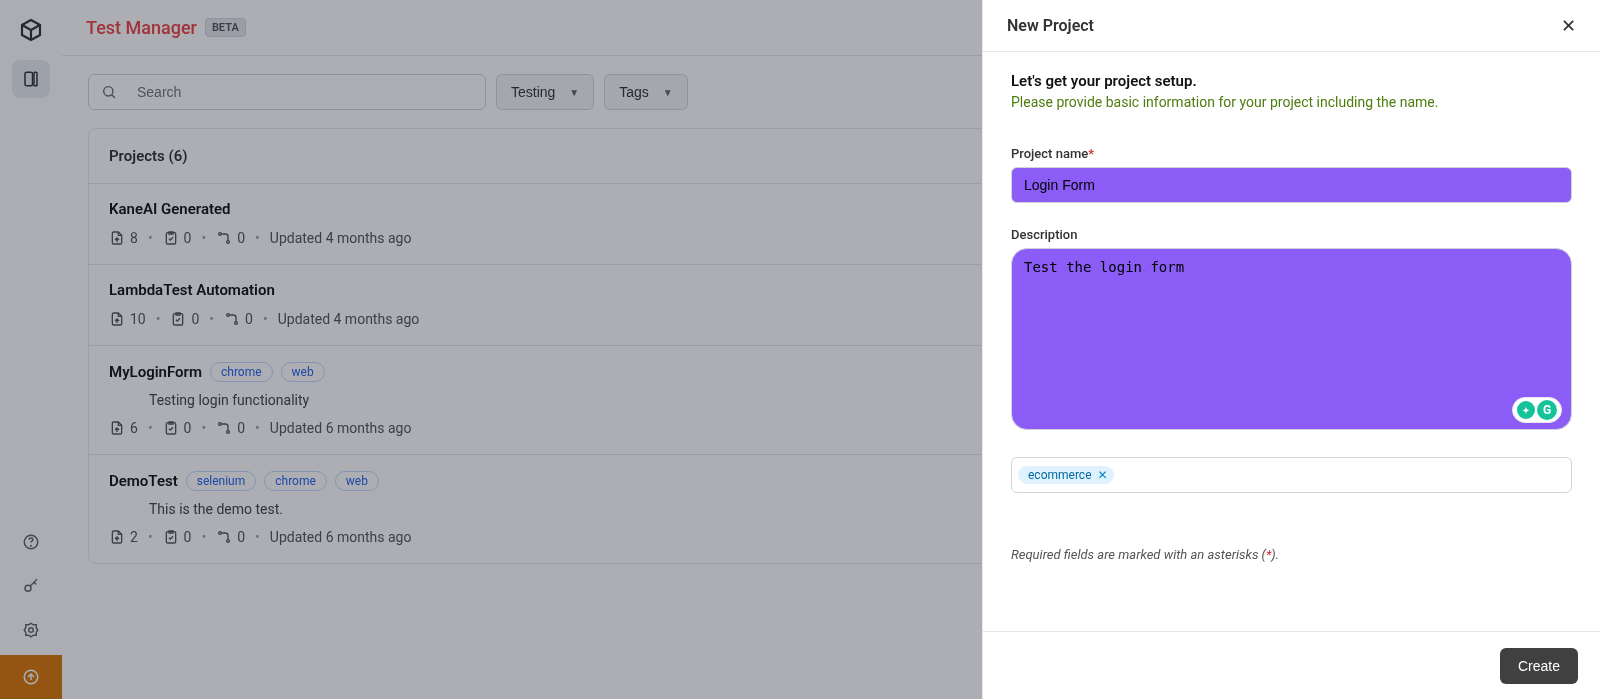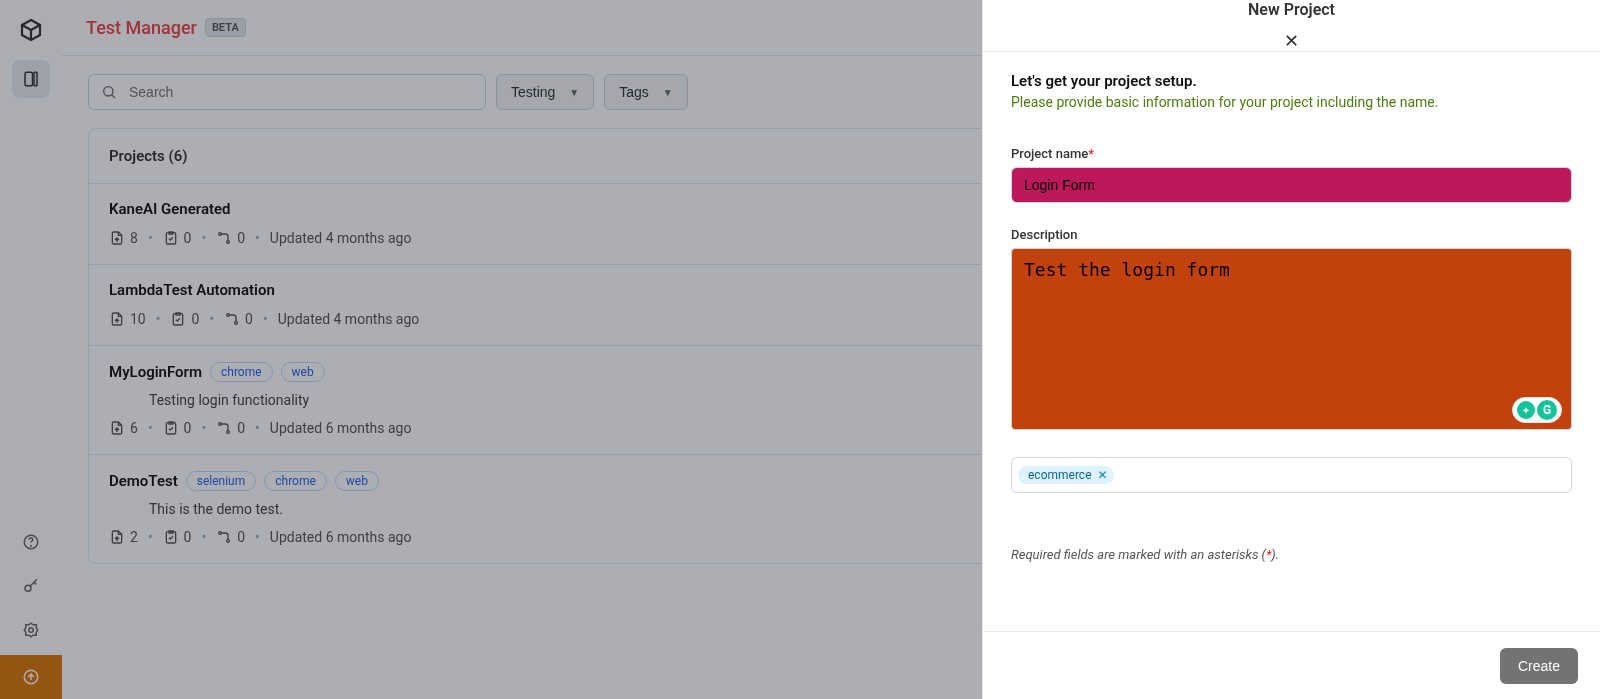--- a/index.html
+++ b/index.html
@@ -14,21 +14,21 @@
   .rail-bottom .rail-item { margin-bottom: 6px; }
   .rail-upgrade { width: 62px; height: 44px; background: #d97706; display: flex; align-items: center; justify-content: center; color: #fff; }
   
   
   .header { position: absolute; left: 62px; top: 0; right: 0; height: 56px; display: flex; align-items: center; padding: 0 24px; border-bottom: 1px solid #e5e7eb; }
   .header-title { font-size: 18px; font-weight: 500; color: #ef4444; }
   .beta-badge { font-size: 11px; font-weight: 600; color: #555; background: #e5e7eb; border: 1px solid #d1d5db; border-radius: 4px; padding: 2px 6px; margin-left: 8px; }
   
   
   .toolbar { position: absolute; left: 62px; top: 56px; right: 0; height: 72px; display: flex; align-items: center; gap: 10px; padding: 0 26px; }
-  .search-box { width: 398px; height: 36px; border: 1px solid #d1d5db; border-radius: 6px; display: flex; align-items: center; padding: 0 12px; gap: 12px; background: #fff; }
+  .search-box { width: 398px; height: 36px; border: 1px solid #d1d5db; border-radius: 6px; display: flex; align-items: center; padding: 0 12px; gap: 20px; background: #fff; }
   .search-box input { border: none; outline: none; font-size: 14px; flex: 1; background: transparent; }
   .filter-btn { height: 36px; border: 1px solid #d1d5db; background: #f4f4f5; border-radius: 6px; padding: 0 14px; display: flex; align-items: center; gap: 14px; cursor: pointer; font-size: 14px; color: #333; }
   .chev { font-size: 10px; color: #666; }
   
   
   .content { position: absolute; left: 88px; top: 128px; width: 1466px; }
   .list { border: 1px solid #e5e7eb; border-radius: 8px; overflow: hidden; }
   .list-header { padding: 18px 20px; font-size: 15px; font-weight: 600; color: #333; border-bottom: 1px solid #e5e7eb; }
   .proj { padding: 16px 20px 18px; border-bottom: 1px solid #e5e7eb; }
   .proj:last-child { border-bottom: none; }
@@ -38,41 +38,41 @@
   .proj-desc { font-size: 14px; color: #444; margin-top: 10px; margin-left: 40px; }
   .proj-meta { display: flex; align-items: center; gap: 10px; margin-top: 12px; color: #555; font-size: 14px; }
   .meta-item { display: flex; align-items: center; gap: 5px; }
   .dot { color: #9ca3af; }
   
   
   .overlay { position: absolute; inset: 0; background: rgba(17,24,39,0.35); }
   
   
   .drawer { position: absolute; right: 0; top: 0; width: 618px; height: 699px; background: #fff; border-left: 1px solid #e5e7eb; display: flex; flex-direction: column; }
-  .drawer-head { height: 52px; display: flex; align-items: center; justify-content: space-between; padding: 0 24px; border-bottom: 1px solid #e5e7eb; flex-direction: column; }
+  .drawer-head { height: 52px; display: flex; align-items: center; justify-content: space-between; padding: 0 24px; border-bottom: 1px solid #e5e7eb; }
   .drawer-title { font-size: 16px; font-weight: 600; }
   .close { cursor: pointer; font-size: 18px; color: #333; }
   .drawer-body { padding: 20px 28px; flex: 1; overflow: auto; }
   .lead { font-size: 15px; font-weight: 600; color: #111; margin-bottom: 4px; }
   .lead-sub { font-size: 14px; color: #4d7c0f; margin-bottom: 36px; }
   .field-label { font-size: 13px; font-weight: 500; color: #333; margin-bottom: 6px; display: block; }
   .req { color: #dc2626; }
-  .text-input { width: 100%; height: 36px; border: 1px solid #d1d5db; border-radius: 6px; padding: 0 12px; font-size: 14px; background: #be185d; outline: none; }
-  .text-area { width: 100%; height: 182px; border: 1px solid #d1d5db; border-radius: 4px; padding: 10px 12px; font-size: 18px; background: #c2410c; outline: none; resize: none; position: relative; }
+  .text-input { width: 100%; height: 36px; border: 1px solid #d1d5db; border-radius: 6px; padding: 0 12px; font-size: 14px; background: #8b5cf6; outline: none; }
+  .text-area { width: 100%; height: 182px; border: 1px solid #d1d5db; border-radius: 16px; padding: 10px 12px; font-size: 14px; background: #8b5cf6; outline: none; resize: none; position: relative; }
   .ta-wrap { position: relative; }
   .ta-icons { position: absolute; right: 10px; bottom: 10px; display: flex; gap: 2px; align-items: center; border: 1px solid #e5e7eb; border-radius: 14px; padding: 2px 4px; background: #fff; }
   .g-icon { width: 20px; height: 20px; border-radius: 50%; background: #15c39a; color: #fff; display: flex; align-items: center; justify-content: center; font-size: 12px; font-weight: bold; }
   .bulb-icon { width: 18px; height: 18px; border-radius: 50%; background: #15c39a; color: #fff; display: flex; align-items: center; justify-content: center; font-size: 10px; }
   .field-block { margin-bottom: 24px; }
   .tags-input { width: 100%; min-height: 36px; border: 1px solid #d1d5db; border-radius: 6px; padding: 4px 6px; display: flex; align-items: center; gap: 6px; }
   .tag-chip { background: #e0f2fe; color: #0369a1; border-radius: 12px; padding: 2px 6px 2px 10px; font-size: 12px; display: flex; align-items: center; gap: 6px; }
   .tag-x { color: #0284c7; cursor: pointer; font-size: 12px; }
   .required-note { font-size: 13px; font-style: italic; color: #555; margin-top: 54px; }
   .drawer-foot { height: 68px; border-top: 1px solid #e5e7eb; display: flex; align-items: center; justify-content: flex-end; padding: 0 22px; }
-  .create-btn { background: #737373; color: #fff; border: none; border-radius: 6px; height: 36px; padding: 0 18px; font-size: 14px; font-weight: 500; cursor: pointer; }
+  .create-btn { background: #404040; color: #fff; border: none; border-radius: 6px; height: 36px; padding: 0 18px; font-size: 14px; font-weight: 500; cursor: pointer; }
   
   svg { display: block; }
 </style>
 </head>
 <body>
 
 <div class="rail">
   <div class="rail-logo">
     <svg width="24" height="24" viewBox="0 0 24 24" fill="none" stroke="#333" stroke-width="2.2">
         <path d="M12 2 L21 7 L21 17 L12 22 L3 17 L3 7 Z"></path>

